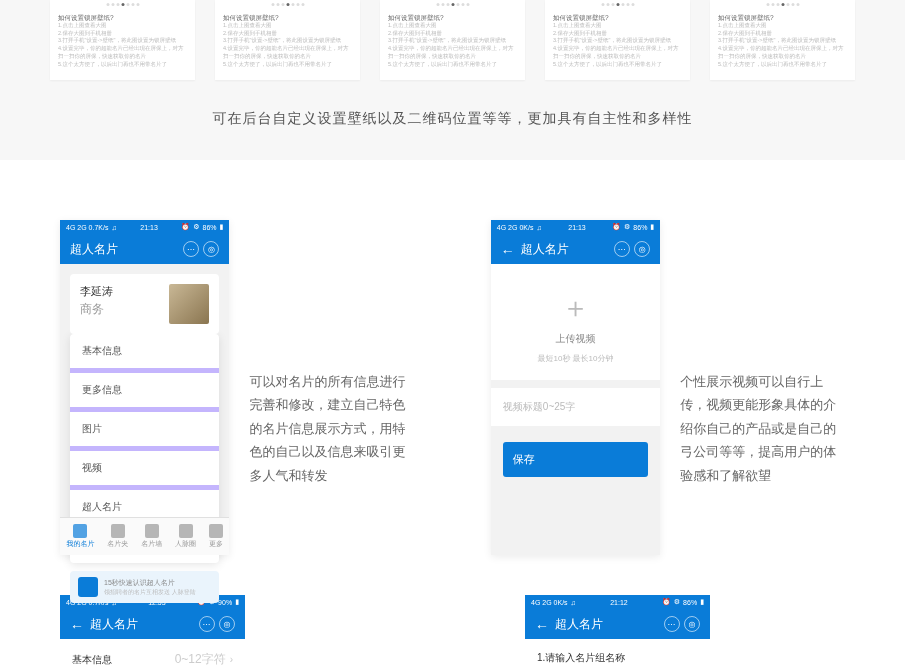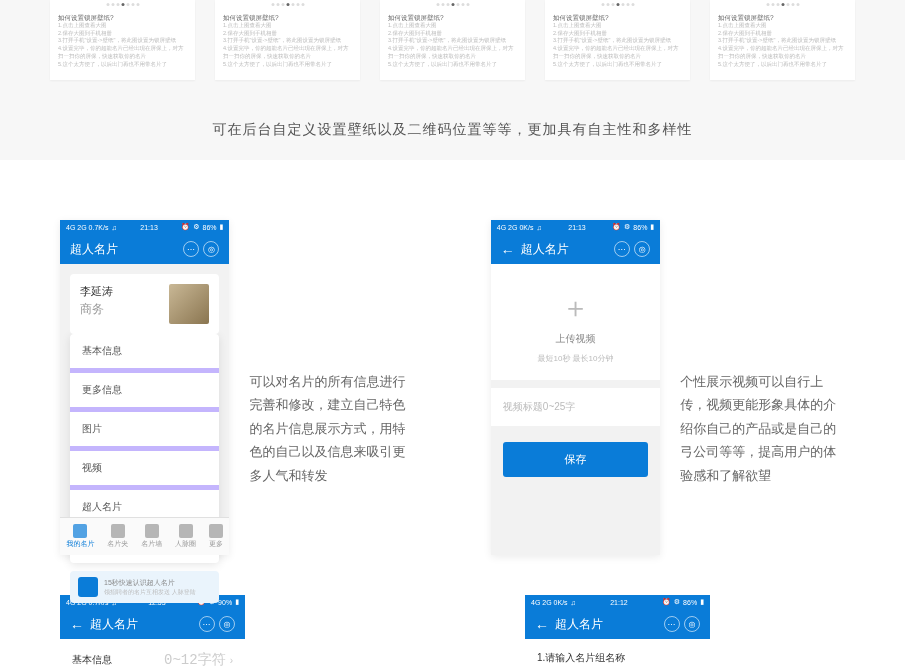--- a/index.html
+++ b/index.html
@@ -6,21 +6,21 @@
 body { font-family: -apple-system, "PingFang SC", "Microsoft YaHei", sans-serif; background: #fff; width: 905px; height: 672px; overflow: hidden; position: relative; }
 
 .top-section { background: #f7f7f7; padding: 0 50px 30px; height: 160px; }
 .cards-row { display: flex; justify-content: space-between; gap: 20px; padding-top: 0; }
 .small-card { background: #fff; width: 150px; height: 80px; padding: 5px 8px; font-size: 6px; color: #999; line-height: 1.4; position: relative; box-shadow: 0 1px 2px rgba(0,0,0,0.05); }
 .small-card .dots { position: absolute; top: 3px; left: 50%; transform: translateX(-50%); display: flex; gap: 2px; }
 .small-card .dot { width: 3px; height: 3px; border-radius: 50%; background: #ddd; }
 .small-card .dot.active { background: #666; }
 .small-card .card-title { color: #666; font-size: 6.5px; margin-top: 8px; }
 .small-card .card-line { color: #bbb; font-size: 5.5px; white-space: nowrap; overflow: hidden; }
-.caption { text-align: center; color: #555; font-size: 14px; margin-top: 41px; letter-spacing: 1px; }
+.caption { text-align: center; color: #555; font-size: 14px; margin-top: 30px; letter-spacing: 1px; }
 
 .middle-section { display: flex; padding: 60px 60px 0; gap: 20px; }
 .text-col { width: 180px; padding-top: 150px; font-size: 13px; color: #666; line-height: 1.8; }
 .spacer { width: 40px; }
 
 .phone { width: 185px; background: #f2f2f2; position: relative; box-shadow: 0 2px 8px rgba(0,0,0,0.08); }
 .phone.short { height: 335px; }
 .phone.tall { height: 335px; }
 
 .status-bar { height: 14px; background: #0a7cd8; color: #fff; font-size: 7px; display: flex; justify-content: space-between; align-items: center; padding: 0 6px; }
@@ -50,28 +50,28 @@
 .nav-item { text-align: center; font-size: 7px; color: #999; }
 .nav-item.active { color: #0a7cd8; }
 .nav-icon { width: 14px; height: 14px; margin: 0 auto 1px; background: currentColor; opacity: 0.7; border-radius: 2px; }
 
 
 .upload-area { background: #fff; margin: 0; padding: 30px 0 16px; text-align: center; }
 .plus-icon { font-size: 28px; color: #bbb; font-weight: 200; line-height: 1; }
 .upload-label { font-size: 10px; color: #888; margin-top: 10px; }
 .upload-hint { font-size: 8px; color: #bbb; margin-top: 7px; }
 .input-row { background: #fff; margin-top: 8px; padding: 12px; font-size: 10px; color: #bbb; }
-.save-btn { margin: 16px 12px 0; background: #0a7cd8; color: #fff; text-align: center; padding: 10px; font-size: 11px; border-radius: 3px; }
+.save-btn { margin: 16px 12px 0; background: #0a7cd8; color: #fff; padding: 10px; font-size: 11px; border-radius: 3px; }
 
 
 .bottom-section { display: flex; padding: 40px 60px 0; gap: 280px; }
 .phone-stub { width: 185px; }
 .input-row-flex { background: #fff; padding: 12px; font-size: 10px; display: flex; justify-content: space-between; align-items: center; }
 .input-label { color: #333; }
-.input-hint { color: #ccc; font-size: 14px; font-family: Liberation Mono, monospace; }
+.input-hint { color: #ccc; font-size: 12px; }
 .chevron { color: #ccc; margin-left: 4px; }
 </style>
 </head>
 <body>
 
 <div class="top-section">
   <div class="cards-row">
     <div class="small-card">
       <div class="dots">
           <div class="dot"></div>

